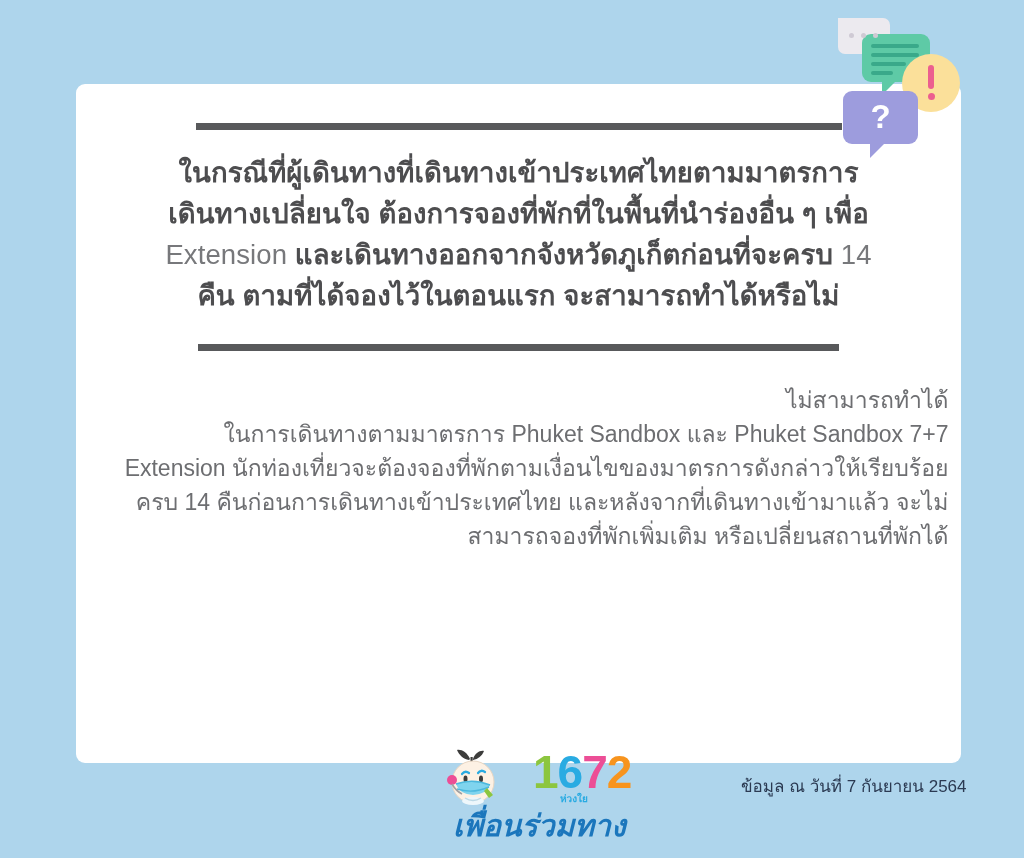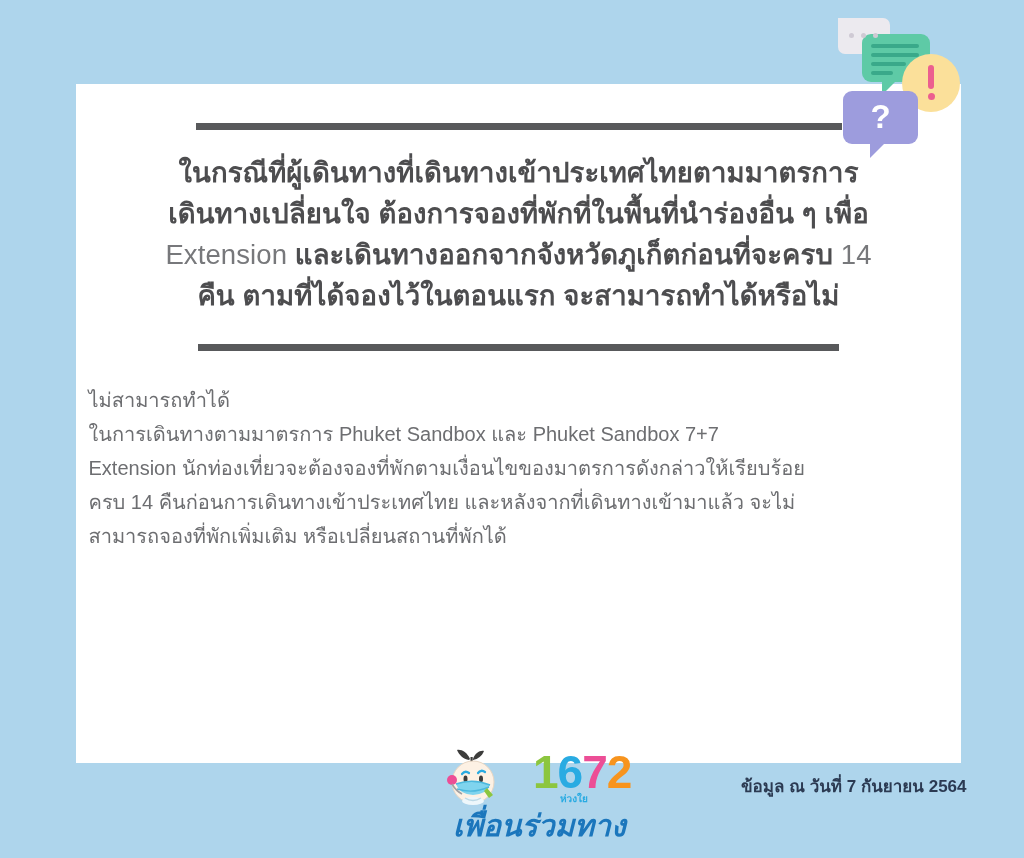--- a/index.html
+++ b/index.html
@@ -148,20 +148,21 @@
 
   
   #card {
     position: absolute;
     left: 76px;
     top: 84px;
     width: 885px;
     height: 679px;
     background: #ffffff;
     z-index: 2;
+    border-radius: 9px;
   }
 
   .divider {
     background: #58595b;
     height: 7px;
     margin: 0 auto;
   }
   #divider-top {
     width: 646px;
     margin-top: 39px;
@@ -187,22 +188,22 @@
   }
   #question-block .en {
     font-weight: normal;
     color: #77787b;
   }
 
   
   #answer-block {
     margin: 32px auto 0 auto;
     width: 860px;
-    text-align: left;
-    font-size: 20px;
+    text-align: right;
+    font-size: 23px;
     line-height: 34px;
     color: #6d6e71;
     font-weight: normal;
   }
   #answer-block .answer-line {
     display: block;
   }
 
   
   #footer-logo {
@@ -258,21 +259,21 @@
     letter-spacing: 0px;
     white-space: nowrap;
     font-style: italic;
   }
 
   #footer-date {
     position: absolute;
     left: 741px;
     top: 772px;
     font-size: 17px;
-    font-weight: bold;
+    font-weight: normal;
     color: #2b3a52;
     white-space: nowrap;
     z-index: 4;
   }
 </style>
 </head>
 <body>
 
 <div id="deco-cluster">
   <div class="bubble" id="bubble-teal">

